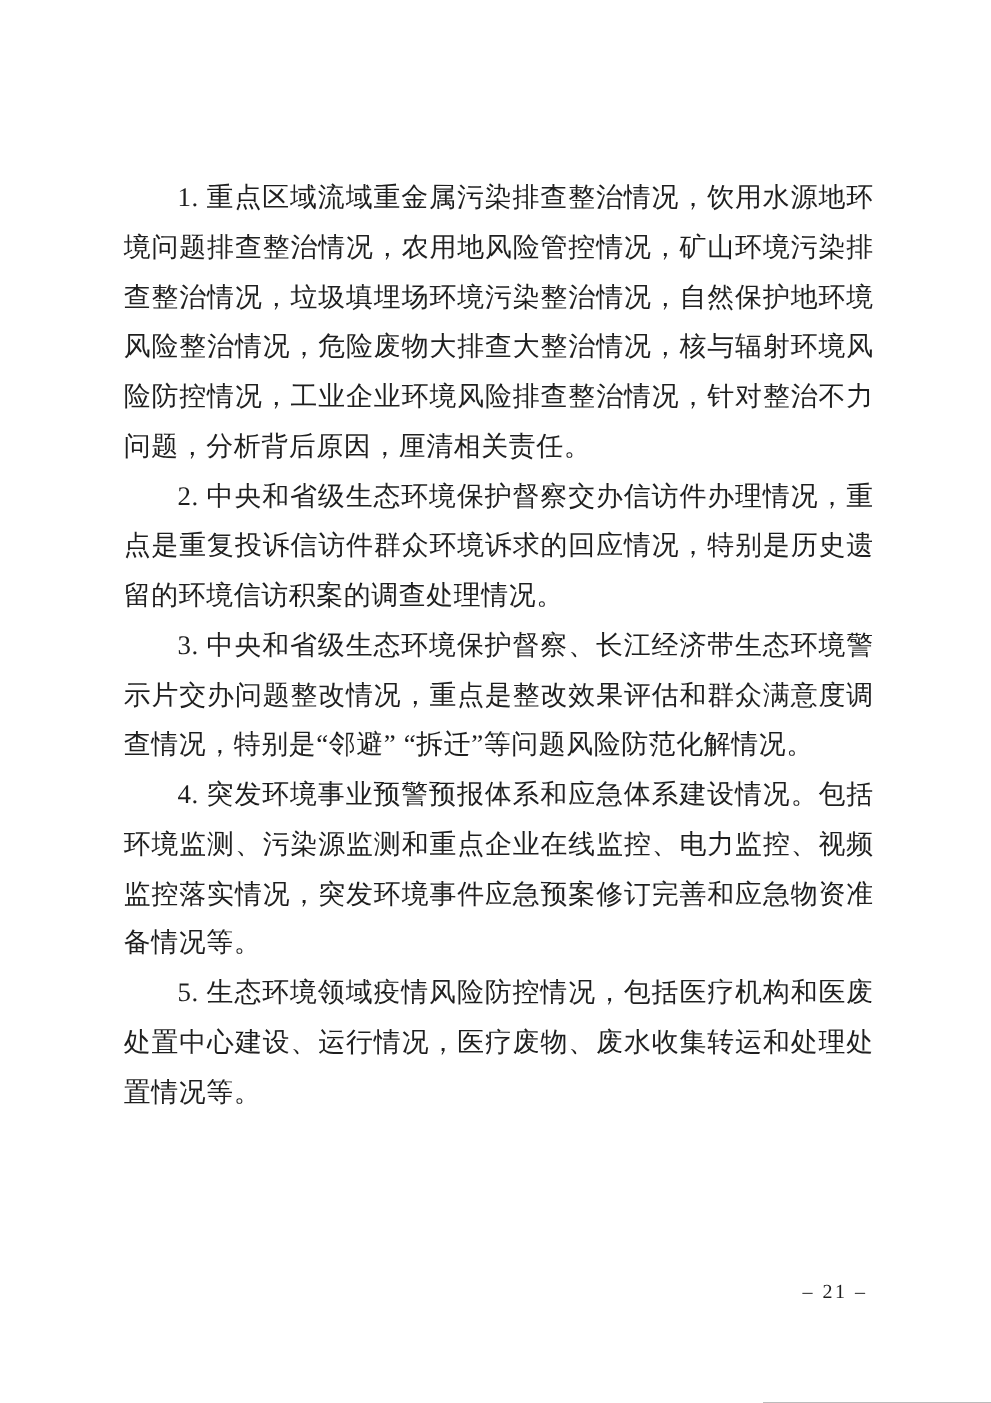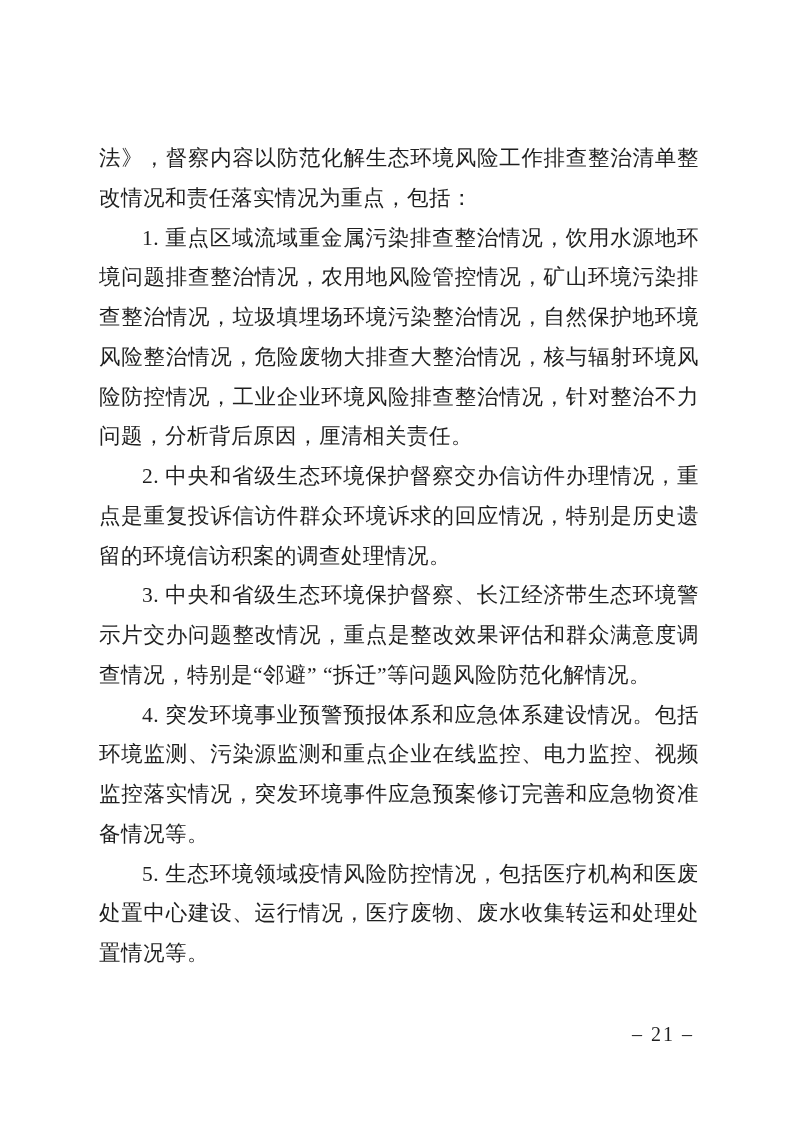--- a/index.html
+++ b/index.html
@@ -34,33 +34,32 @@
     text-indent: 2em;
     white-space: normal;
   }
   .para.no-indent {
     text-indent: 0;
   }
   .page-number {
     position: absolute;
     right: 99px;
     top: 1022px;
-    font-size: 20px;
+    font-size: 16px;
     line-height: 24px;
     letter-spacing: 2px;
     color: #1f1f1f;
     font-family: "Liberation Serif", "DejaVu Serif", serif;
   }
 </style>
 </head>
 <body>
 
 <div class="page">
   <div class="content">
-    <p class="para no-indent">法》，督察内容以防范化解生态环境风险工作排查整治清单整改情况和责任落实情况为重点，包括：</p>
     <p class="para">1. 重点区域流域重金属污染排查整治情况，饮用水源地环境问题排查整治情况，农用地风险管控情况，矿山环境污染排查整治情况，垃圾填埋场环境污染整治情况，自然保护地环境风险整治情况，危险废物大排查大整治情况，核与辐射环境风险防控情况，工业企业环境风险排查整治情况，针对整治不力问题，分析背后原因，厘清相关责任。</p>
     <p class="para">2. 中央和省级生态环境保护督察交办信访件办理情况，重点是重复投诉信访件群众环境诉求的回应情况，特别是历史遗留的环境信访积案的调查处理情况。</p>
     <p class="para">3. 中央和省级生态环境保护督察、长江经济带生态环境警示片交办问题整改情况，重点是整改效果评估和群众满意度调查情况，特别是“邻避” “拆迁”等问题风险防范化解情况。</p>
     <p class="para">4. 突发环境事业预警预报体系和应急体系建设情况。包括环境监测、污染源监测和重点企业在线监控、电力监控、视频监控落实情况，突发环境事件应急预案修订完善和应急物资准备情况等。</p>
     <p class="para">5. 生态环境领域疫情风险防控情况，包括医疗机构和医废处置中心建设、运行情况，医疗废物、废水收集转运和处理处置情况等。</p>
   </div>
 
   <div class="page-number">– 21 –</div>
 </div>
 

